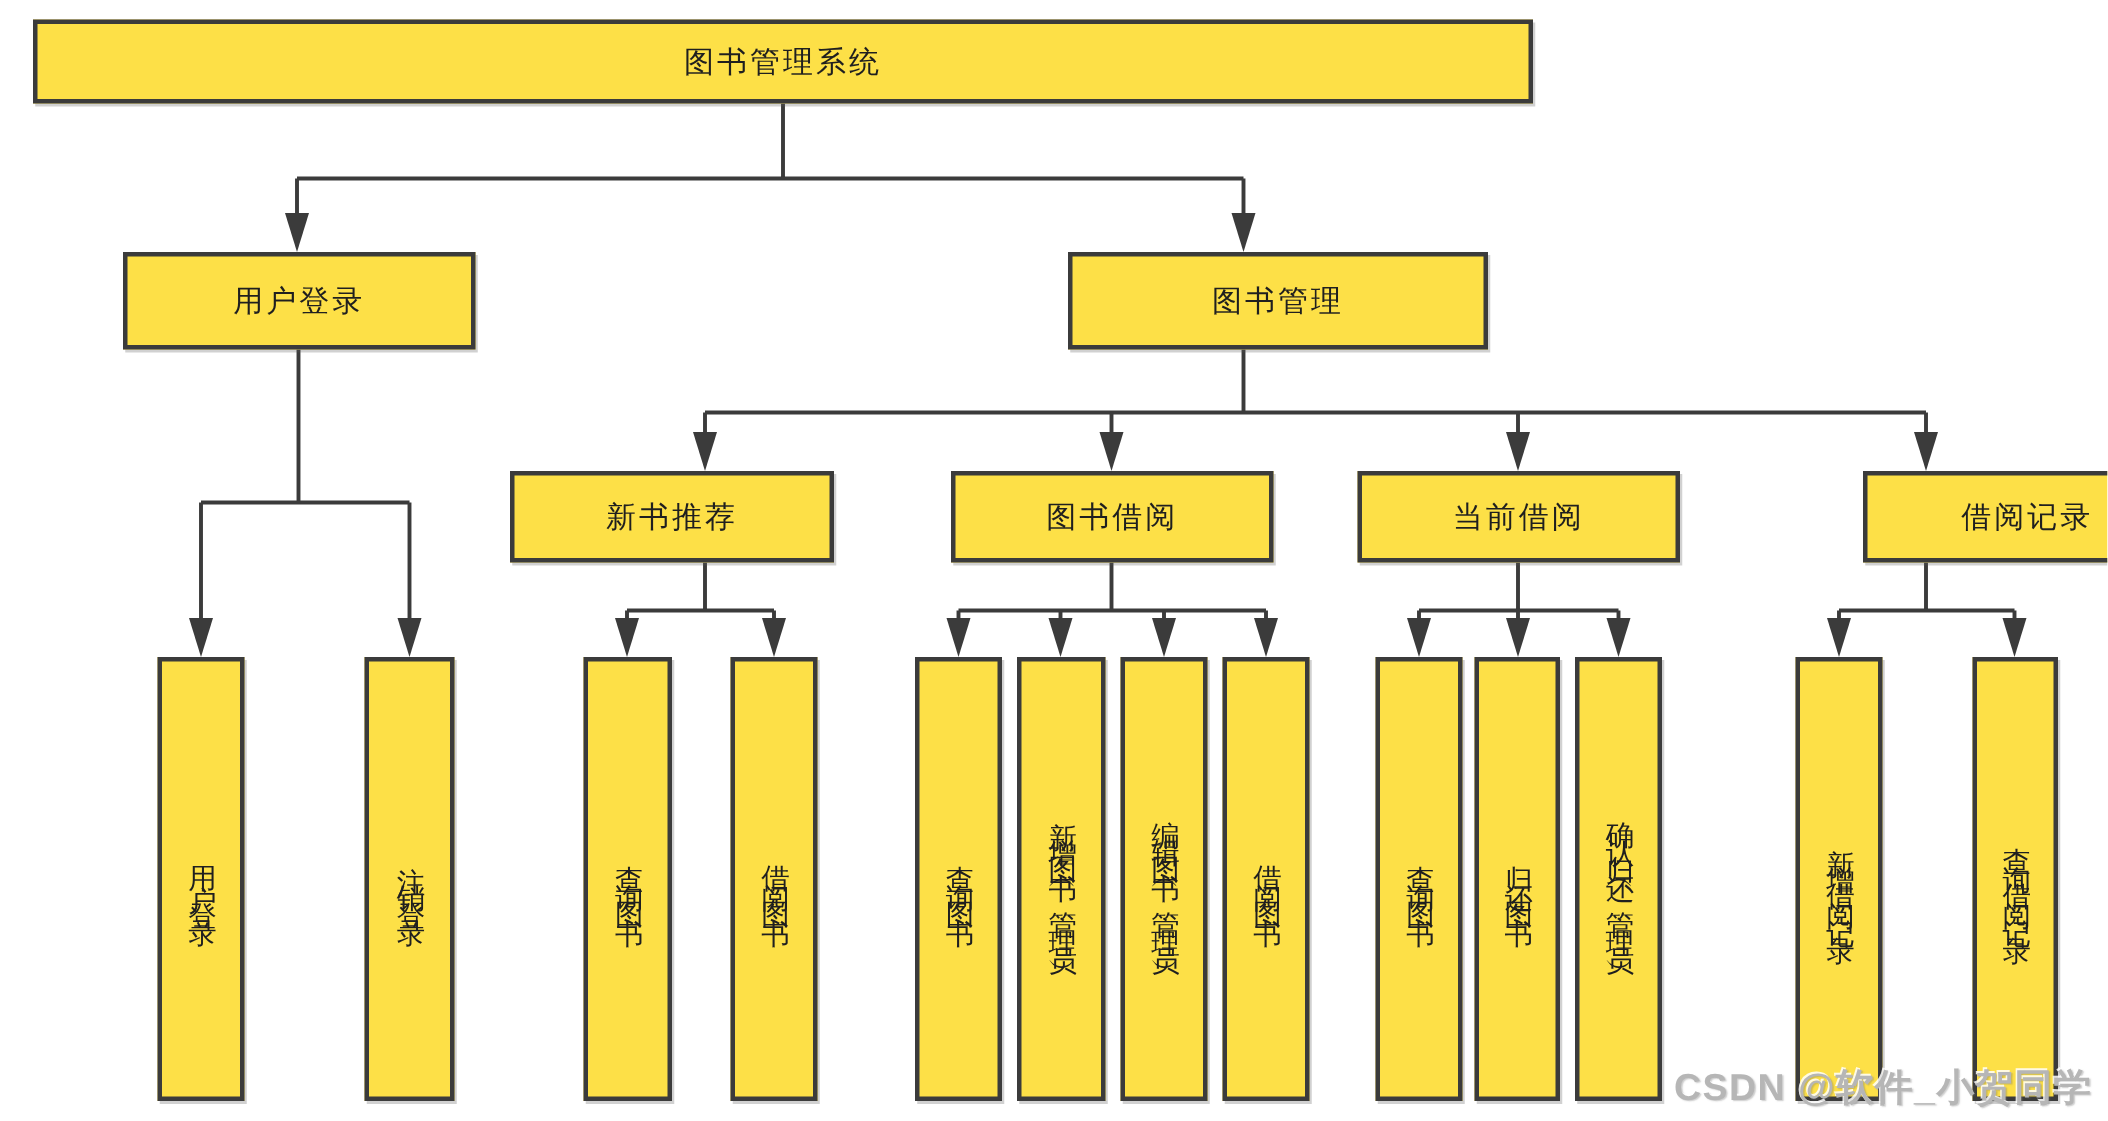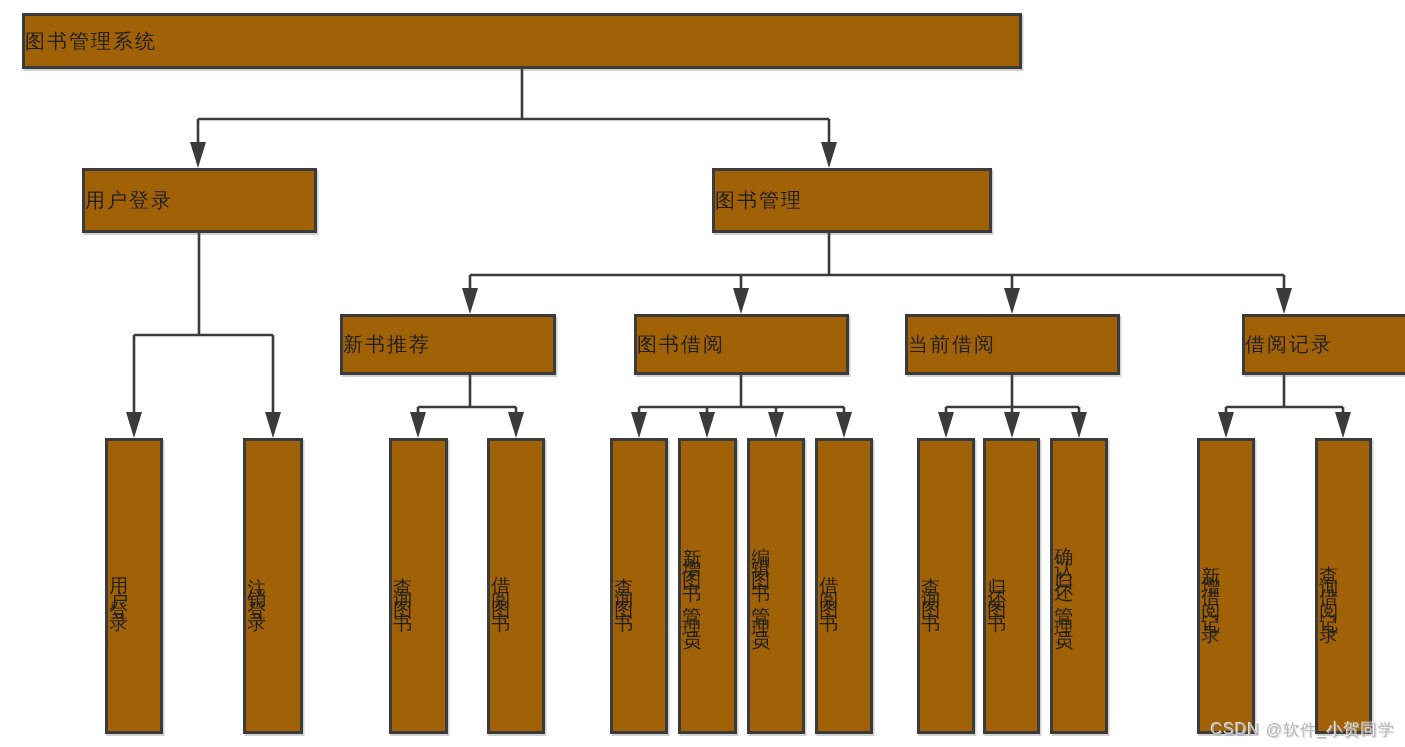--- a/index.html
+++ b/index.html
@@ -2,35 +2,36 @@
 <html><head>
 <meta charset="utf-8">
 <style>
   html,body{margin:0;padding:0;background:#ffffff;}
   .canvas{
     position:relative;width:1405px;height:747px;background:#ffffff;
     font-family:"Liberation Sans",sans-serif;color:#1f1f1f;overflow:hidden;
   }
   .wires{position:absolute;left:0;top:0;pointer-events:none;}
   .box{
-    position:absolute;box-sizing:border-box;border:3px solid #3b3b3b;background:#a16207;
-    display:flex;align-items:center;justify-content:flex-start;
+    position:absolute;box-sizing:border-box;border:3px solid #3b3b3b;background:#fde047;
+    display:flex;align-items:center;justify-content:center;
     box-shadow:1.5px 2px 0 rgba(90,90,90,.28);
   }
   .h .label{font-size:20px;letter-spacing:2px;white-space:nowrap;}
   .root .label{font-size:20px;letter-spacing:2px;}
   .leaf{top:438px;height:296px;}
   .leaf .vlabel{
     writing-mode:vertical-rl;text-orientation:mixed;
     font-size:19px;letter-spacing:12px;line-height:1.15;white-space:nowrap;
   }
   .watermark{
-    position:absolute;right:10px;bottom:6px;font-size:16px;letter-spacing:1px;
+    position:absolute;right:10px;bottom:6px;font-size:25px;letter-spacing:1px;
     color:#b6b6b6;white-space:nowrap;
     text-shadow:-1px -1px 0 rgba(255,255,255,.85), 1px 1px 1px rgba(110,110,110,.35);
+    font-weight:bold;
   }
 </style>
 </head>
 <body>
 
 <div class="canvas">
 
   <svg class="wires" width="1405" height="747" viewBox="0 0 1405 747">
 
     <path d="M522 69 V119 M198 119 H829

